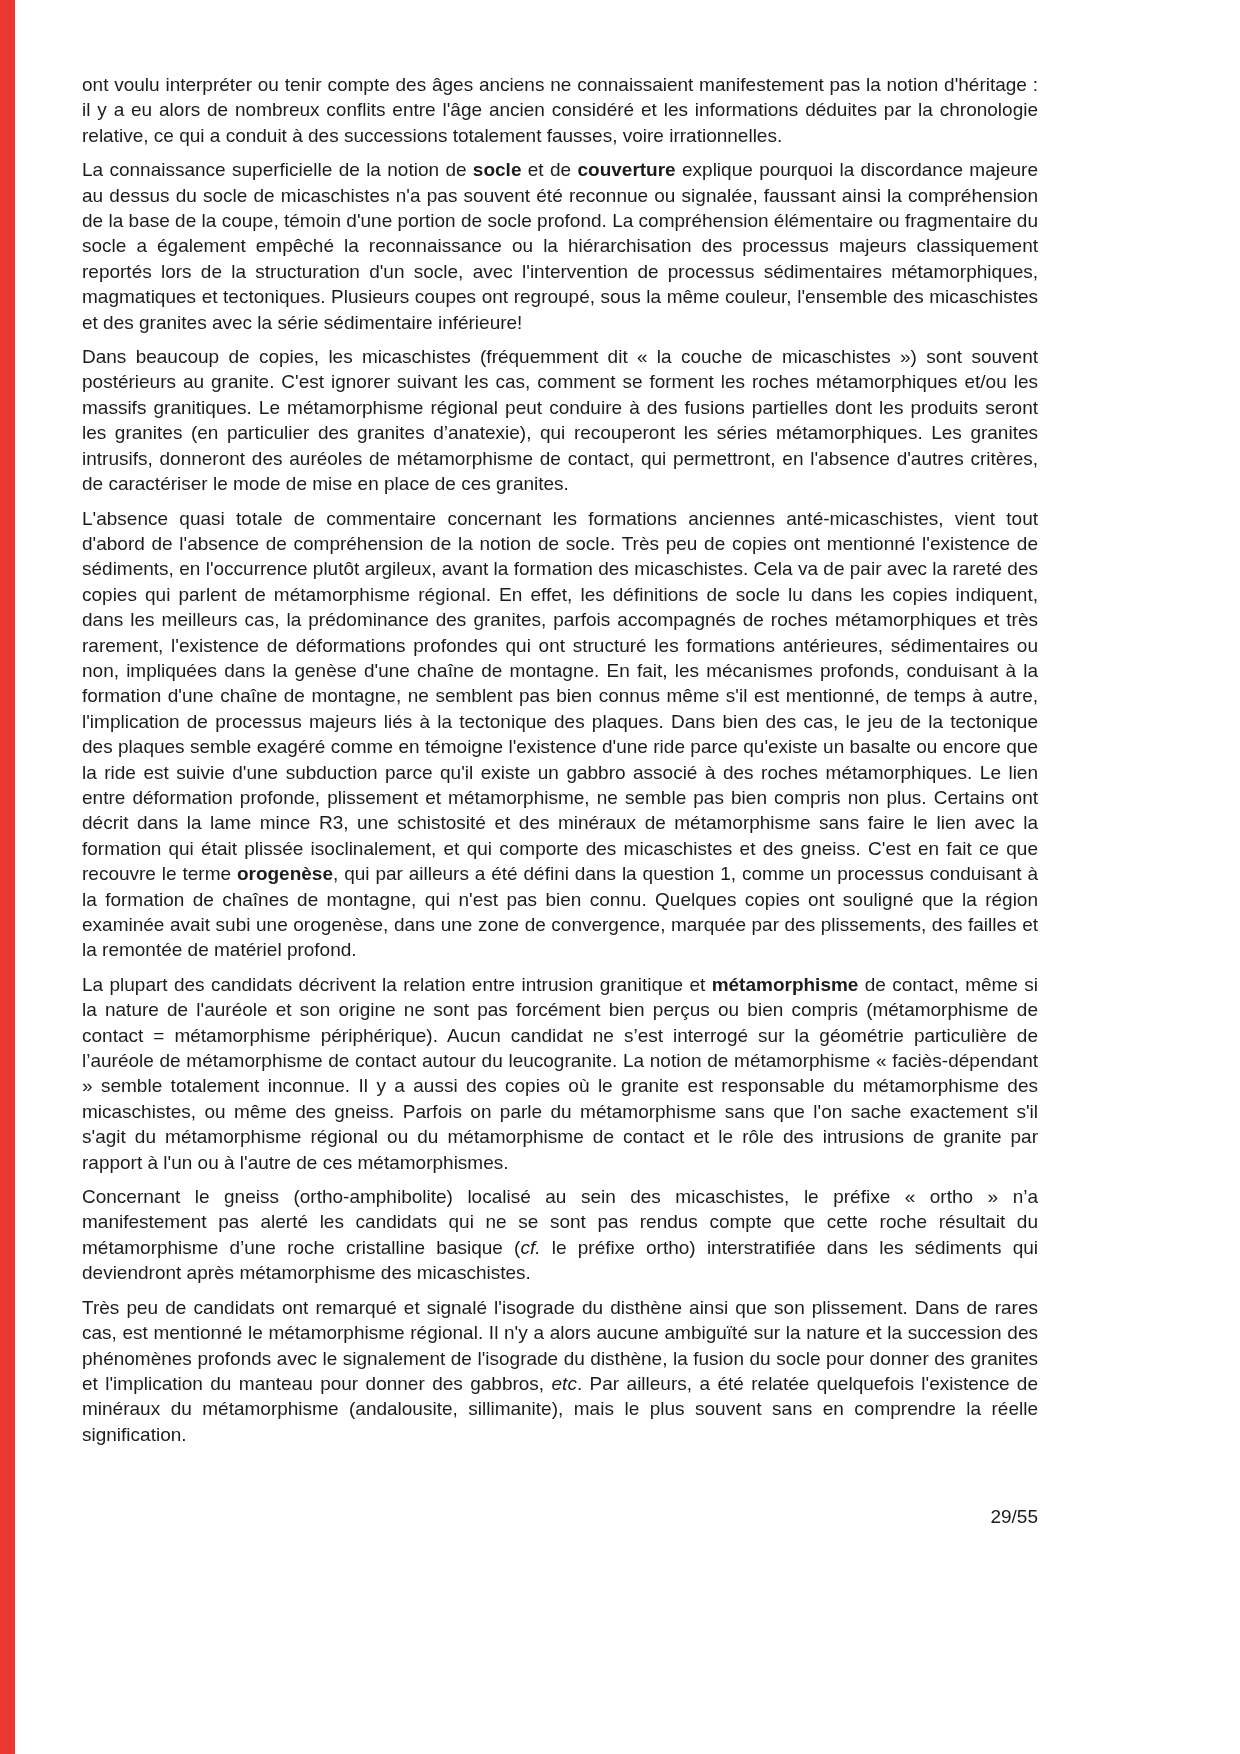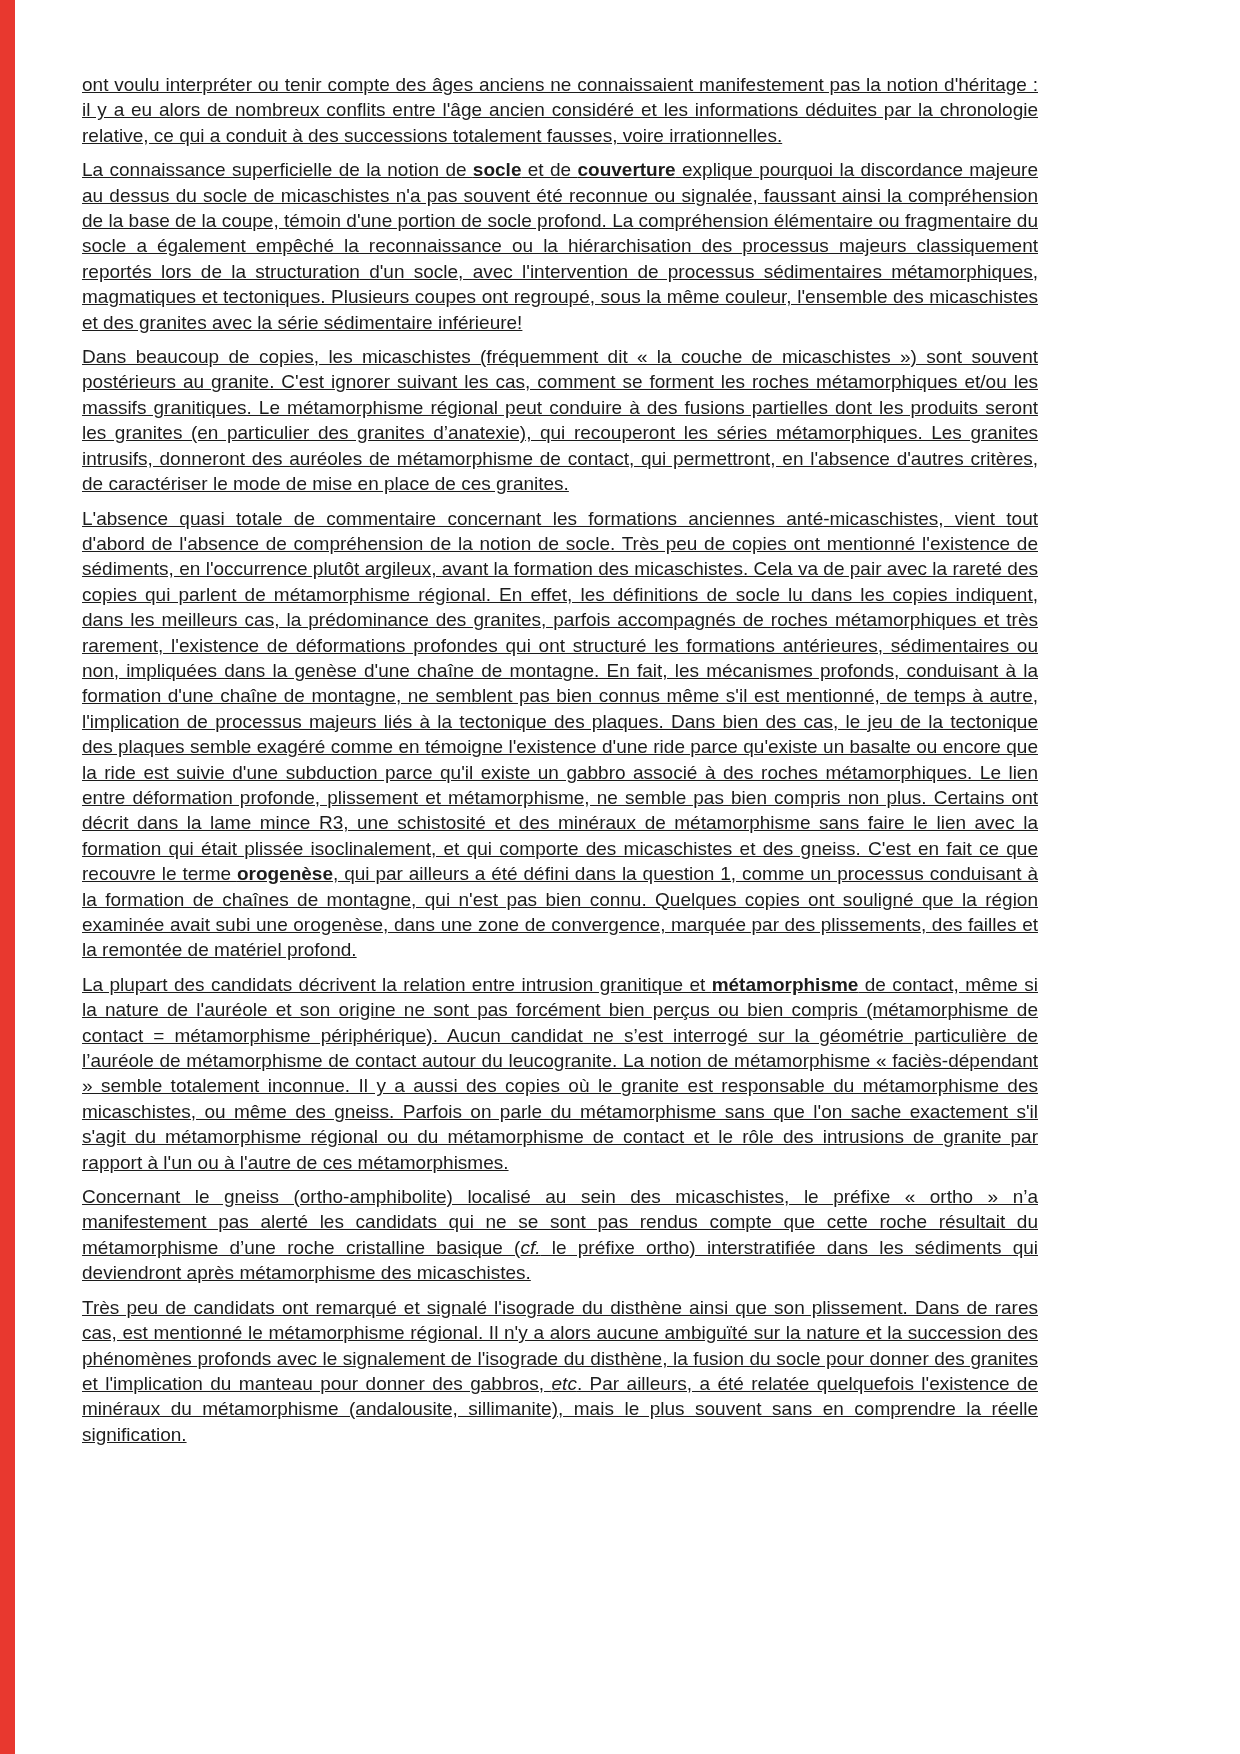--- a/index.html
+++ b/index.html
@@ -20,21 +20,21 @@
   }
   .content {
     position: absolute;
     left: 82px;
     top: 72px;
     width: 956px;
     font-size: 19px;
     line-height: 25.4px;
     text-align: justify;
   }
-  .content p { margin: 0 0 9px 0; text-decoration: underline; }
+  .content p { margin: 0 0 9px 0; }
   .b { font-weight: bold; }
   .i { font-style: italic; }
   .footer {
     position: absolute;
     left: 82px;
     top: 1506px;
     width: 956px;
     text-align: right;
     font-size: 19px;
   }
@@ -46,13 +46,14 @@
   <div class="red-bar" style="background: rgb(232, 56, 47);"></div>
   <div class="content">
       <p><span>ont voulu interpréter ou tenir compte des âges anciens ne connaissaient manifestement pas la notion d'héritage : il y a eu alors de nombreux conflits entre l'âge ancien considéré et les informations déduites par la chronologie relative, ce qui a conduit à des successions totalement fausses, voire irrationnelles.</span></p>
       <p><span>La connaissance superficielle de la notion de </span><span class="b">socle</span><span> et de </span><span class="b">couverture</span><span> explique pourquoi la discordance majeure au dessus du socle de micaschistes n'a pas souvent été reconnue ou signalée, faussant ainsi la compréhension de la base de la coupe, témoin d'une portion de socle profond. La compréhension élémentaire ou fragmentaire du socle a également empêché la reconnaissance ou la hiérarchisation des processus majeurs classiquement reportés lors de la structuration d'un socle, avec l'intervention de processus sédimentaires métamorphiques, magmatiques et tectoniques. Plusieurs coupes ont regroupé, sous la même couleur, l'ensemble des micaschistes et des granites avec la série sédimentaire inférieure!</span></p>
       <p><span>Dans beaucoup de copies, les micaschistes (fréquemment dit « la couche de micaschistes ») sont souvent postérieurs au granite. C'est ignorer suivant les cas, comment se forment les roches métamorphiques et/ou les massifs granitiques. Le métamorphisme régional peut conduire à des fusions partielles dont les produits seront les granites (en particulier des granites d’anatexie), qui recouperont les séries métamorphiques. Les granites intrusifs, donneront des auréoles de métamorphisme de contact, qui permettront, en l'absence d'autres critères, de caractériser le mode de mise en place de ces granites.</span></p>
       <p><span>L'absence quasi totale de commentaire concernant les formations anciennes anté-micaschistes, vient tout d'abord de l'absence de compréhension de la notion de socle. Très peu de copies ont mentionné l'existence de sédiments, en l'occurrence plutôt argileux, avant la formation des micaschistes. Cela va de pair avec la rareté des copies qui parlent de métamorphisme régional. En effet, les définitions de socle lu dans les copies indiquent, dans les meilleurs cas, la prédominance des granites, parfois accompagnés de roches métamorphiques et très rarement, l'existence de déformations profondes qui ont structuré les formations antérieures, sédimentaires ou non, impliquées dans la genèse d'une chaîne de montagne.  En fait, les mécanismes profonds, conduisant à la formation d'une chaîne de montagne, ne semblent pas bien connus même s'il est mentionné, de temps à autre, l'implication de processus majeurs liés à la tectonique des plaques. Dans bien des cas, le jeu de la tectonique des plaques semble exagéré comme en témoigne l'existence d'une ride parce qu'existe un basalte ou encore que la ride est suivie d'une subduction parce qu'il existe un gabbro associé à des roches métamorphiques. Le lien entre déformation profonde, plissement et métamorphisme, ne semble pas bien compris non plus. Certains ont décrit dans la lame mince R3, une schistosité et des minéraux de métamorphisme sans faire le lien avec la formation qui était plissée isoclinalement, et qui comporte des micaschistes et des gneiss. C'est en fait ce que recouvre le terme </span><span class="b">orogenèse</span><span>, qui par ailleurs a été défini dans la question 1, comme un processus conduisant à la formation de chaînes de montagne, qui n'est pas bien connu. Quelques copies ont souligné que la région examinée avait subi une orogenèse, dans une zone de convergence, marquée par des plissements, des failles et la remontée de matériel profond.</span></p>
       <p><span>La plupart des candidats décrivent la relation entre intrusion granitique et </span><span class="b">métamorphisme</span><span> de contact, même si la nature de l'auréole et son origine ne sont pas forcément bien perçus ou bien compris (métamorphisme de contact = métamorphisme périphérique). Aucun candidat ne s’est interrogé sur la géométrie particulière de l’auréole de métamorphisme de contact autour du leucogranite. La notion de métamorphisme « faciès-dépendant » semble totalement inconnue. Il y a aussi des copies où le granite est responsable du métamorphisme des micaschistes, ou même des gneiss. Parfois on parle du métamorphisme sans que l'on sache exactement s'il s'agit du métamorphisme régional ou du métamorphisme de contact et le rôle des intrusions de granite par rapport à l'un ou à l'autre de ces métamorphismes.</span></p>
       <p><span>Concernant le gneiss (ortho-amphibolite) localisé au sein des micaschistes, le préfixe « ortho » n’a manifestement pas alerté les candidats qui ne se sont pas rendus compte que cette roche résultait du métamorphisme d’une roche cristalline basique (</span><span class="i">cf.</span><span> le préfixe ortho) interstratifiée dans les sédiments qui deviendront après métamorphisme des micaschistes.</span></p>
       <p><span>Très peu de candidats ont remarqué et signalé l'isograde du disthène ainsi que son plissement. Dans de rares cas, est mentionné le métamorphisme régional. Il n'y a alors aucune ambiguïté sur la nature et la succession des phénomènes profonds avec le signalement de l'isograde du disthène, la fusion du socle pour donner des granites et l'implication du manteau pour donner des gabbros, </span><span class="i">etc</span><span>. Par ailleurs, a été relatée quelquefois l'existence de minéraux du métamorphisme (andalousite, sillimanite), mais le plus souvent sans en comprendre la réelle signification.</span></p>
     </div>
+  <div class="footer">29/55</div>
 </div>
 
 </body></html>

